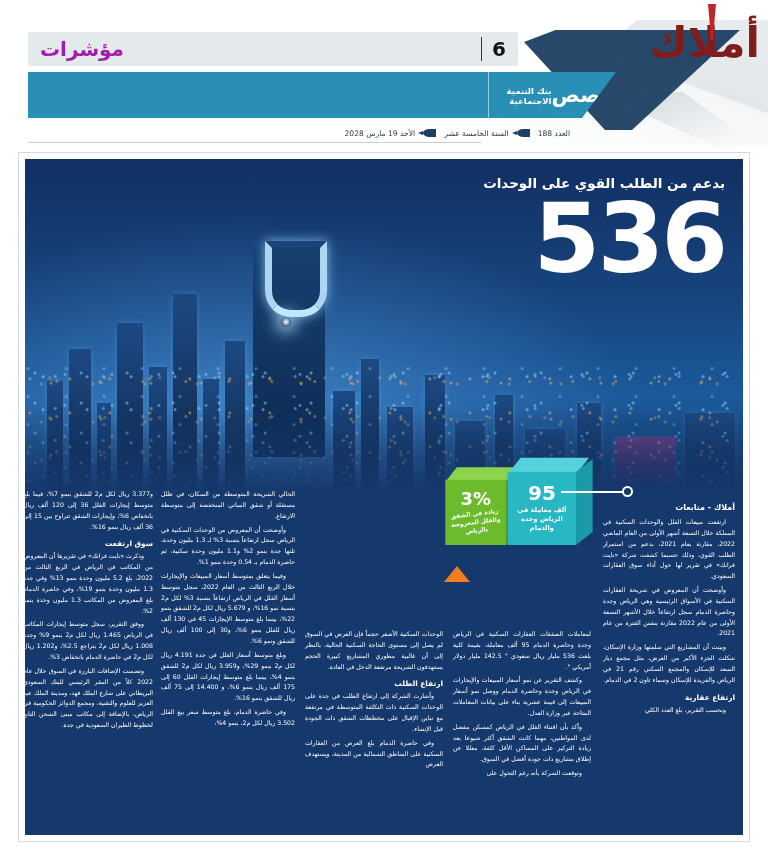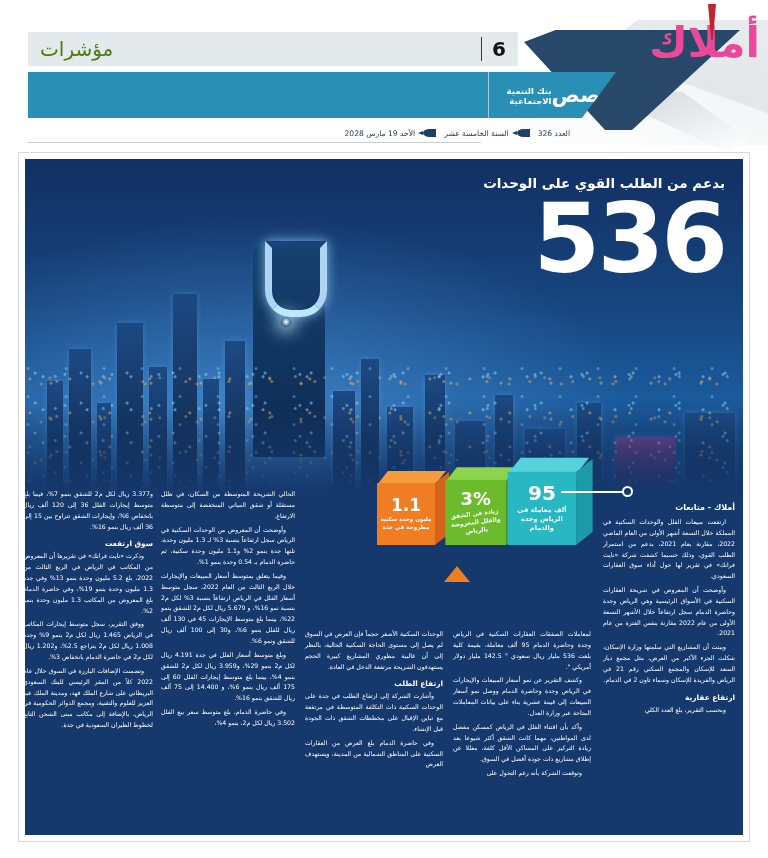--- a/index.html
+++ b/index.html
@@ -65,21 +65,21 @@
     right: 8px;
     top: 22px;
     z-index: 5;
     display: flex;
     align-items: flex-start;
     direction: rtl;
   }
   .logo-word {
     font-size: 42px;
     font-weight: bold;
-    color: #ec4899;
+    color: #7f1d1d;
     letter-spacing: -1px;
     line-height: 1;
     font-family: "DejaVu Sans", sans-serif;
   }
   .logo-bar {
     position: absolute;
     right: 52px;
     top: 4px;
     width: 8px;
     height: 36px;
@@ -96,22 +96,22 @@
     height: 34px;
     background: #e4e9ec;
     display: flex;
     align-items: center;
     justify-content: space-between;
     padding: 0 12px;
     z-index: 3;
   }
   .sect-title {
     font-size: 20px;
-    font-weight: normal;
-    color: #4d7c0f;
+    font-weight: bold;
+    color: #a21caf;
   }
   .page-num-wrap {
     display: flex;
     align-items: center;
     gap: 10px;
   }
   .page-num {
     font-size: 20px;
     font-weight: bold;
     color: #111;
@@ -512,21 +512,21 @@
     </div>
 
     <div class="promo">
       <div class="promo-brand">
         <span class="promo-brand-main">خصص</span>
         <span class="promo-brand-sub">بنك التنمية الاجتماعية</span>
       </div>
     </div>
 
     <div class="dateline">
-      <span class="dl-item">العدد 326</span>
+      <span class="dl-item">العدد 188</span>
       <span class="dl-sep"></span>
       <span class="dl-item">السنة الخامسة عشر</span>
       <span class="dl-sep"></span>
       <span class="dl-item">الأحد 19 مارس 2028</span>
     </div>
     <div class="top-rule"></div>
   </div>
 
   <div class="article">
     <div class="article-inner">
@@ -574,28 +574,20 @@
           </div>
         </div>
         <div class="cube green">
           <div class="face-top"></div>
           <div class="face-side"></div>
           <div class="face-front">
             <span class="cube-val">3%</span>
             <span class="cube-lbl">زيادة في الشقق والفلل المعروضة بالرياض</span>
           </div>
         </div>
-        <div class="cube orange">
-          <div class="face-top"></div>
-          <div class="face-side"></div>
-          <div class="face-front">
-            <span class="cube-val">1.1</span>
-            <span class="cube-lbl">مليون وحدة سكنية مطروحة في جدة</span>
-          </div>
-        </div>
       </div>
 
       <div class="orange-arrow"></div>
       <div class="callout-line"></div>
       <div class="callout-dot"></div>
 
       <div class="col col-1">
         <div class="section-label">أملاك - متابعات</div>
         <p class="indent">ارتفعت مبيعات الفلل والوحدات السكنية في المملكة خلال التسعة أشهر الأولى من العام الماضي 2022، مقارنة بعام 2021، بدعم من استمرار الطلب القوي، وذلك حسبما كشفت شركة «نايت فرانك» في تقرير لها حول أداء سوق العقارات السعودي.</p>
         <p class="indent">وأوضحت أن المعروض في شريحة العقارات السكنية في الأسواق الرئيسية وهي الرياض وجدة وحاضرة الدمام سجل ارتفاعاً خلال الأشهر التسعة الأولى من عام 2022 مقارنة بنفس الفترة من عام 2021.</p>

